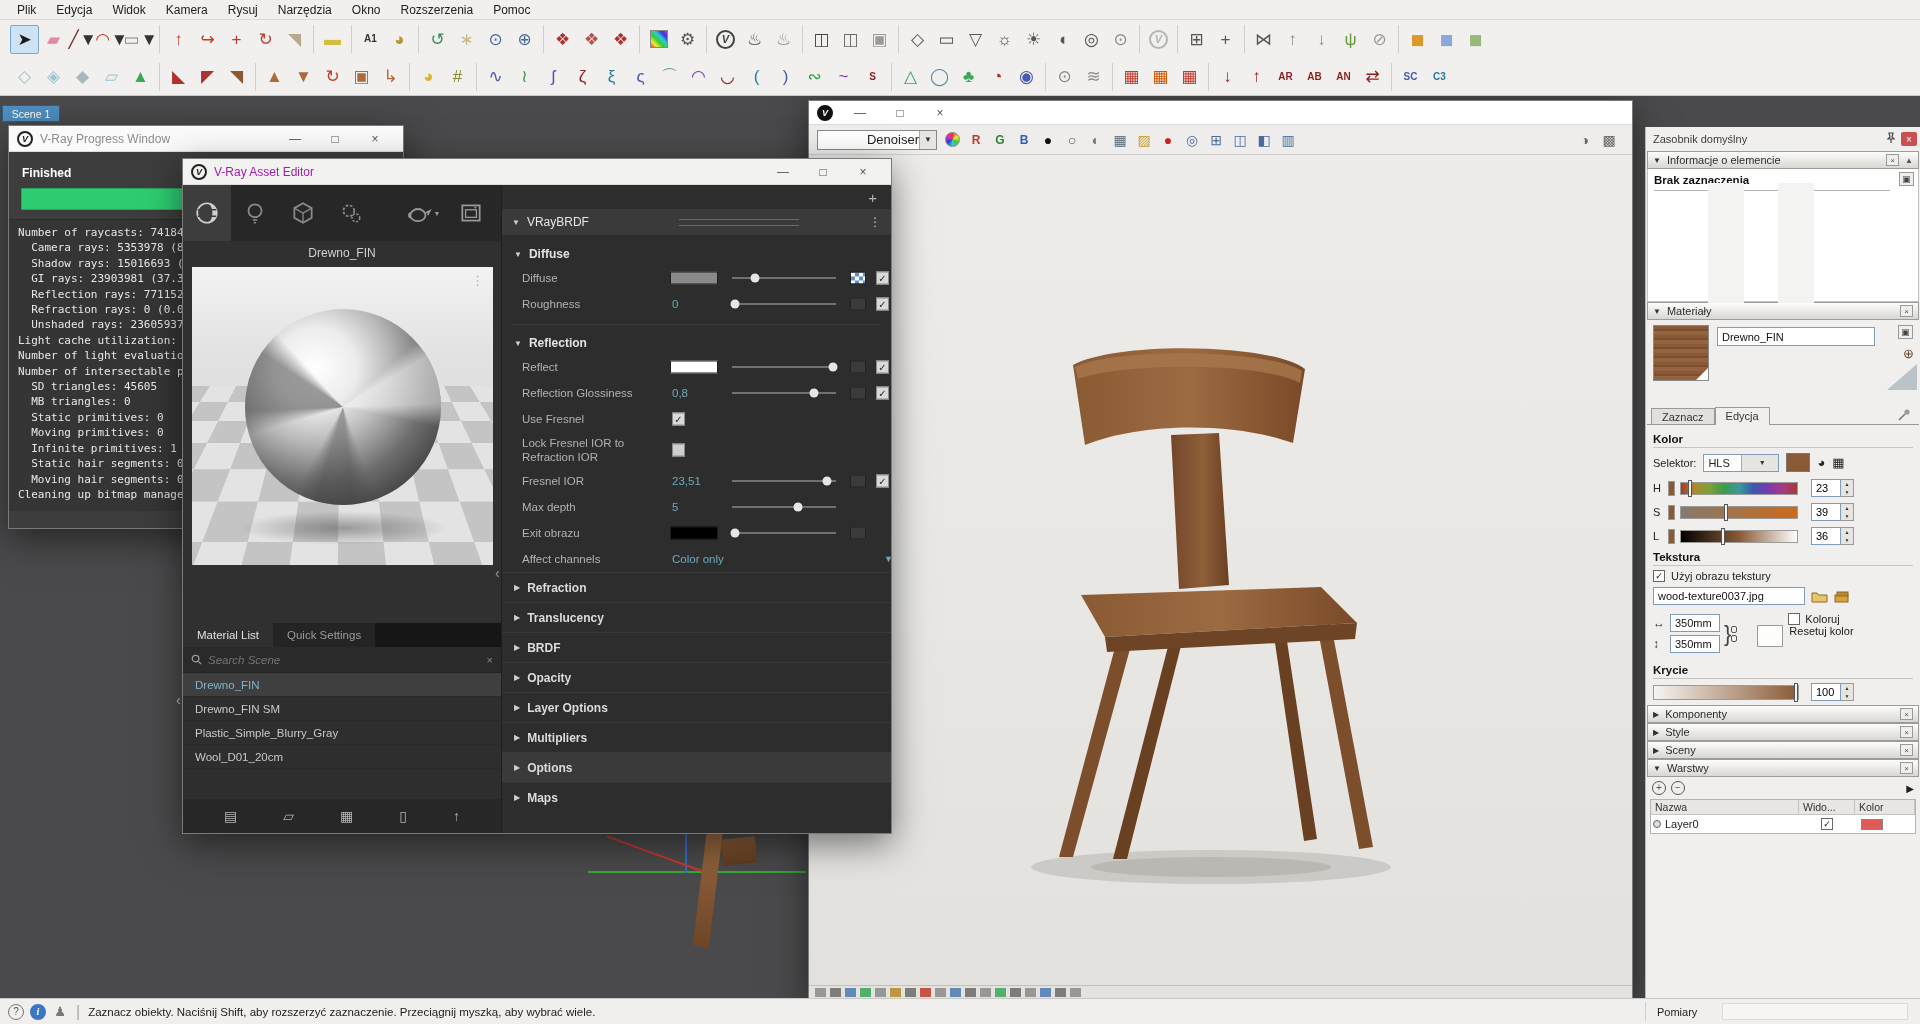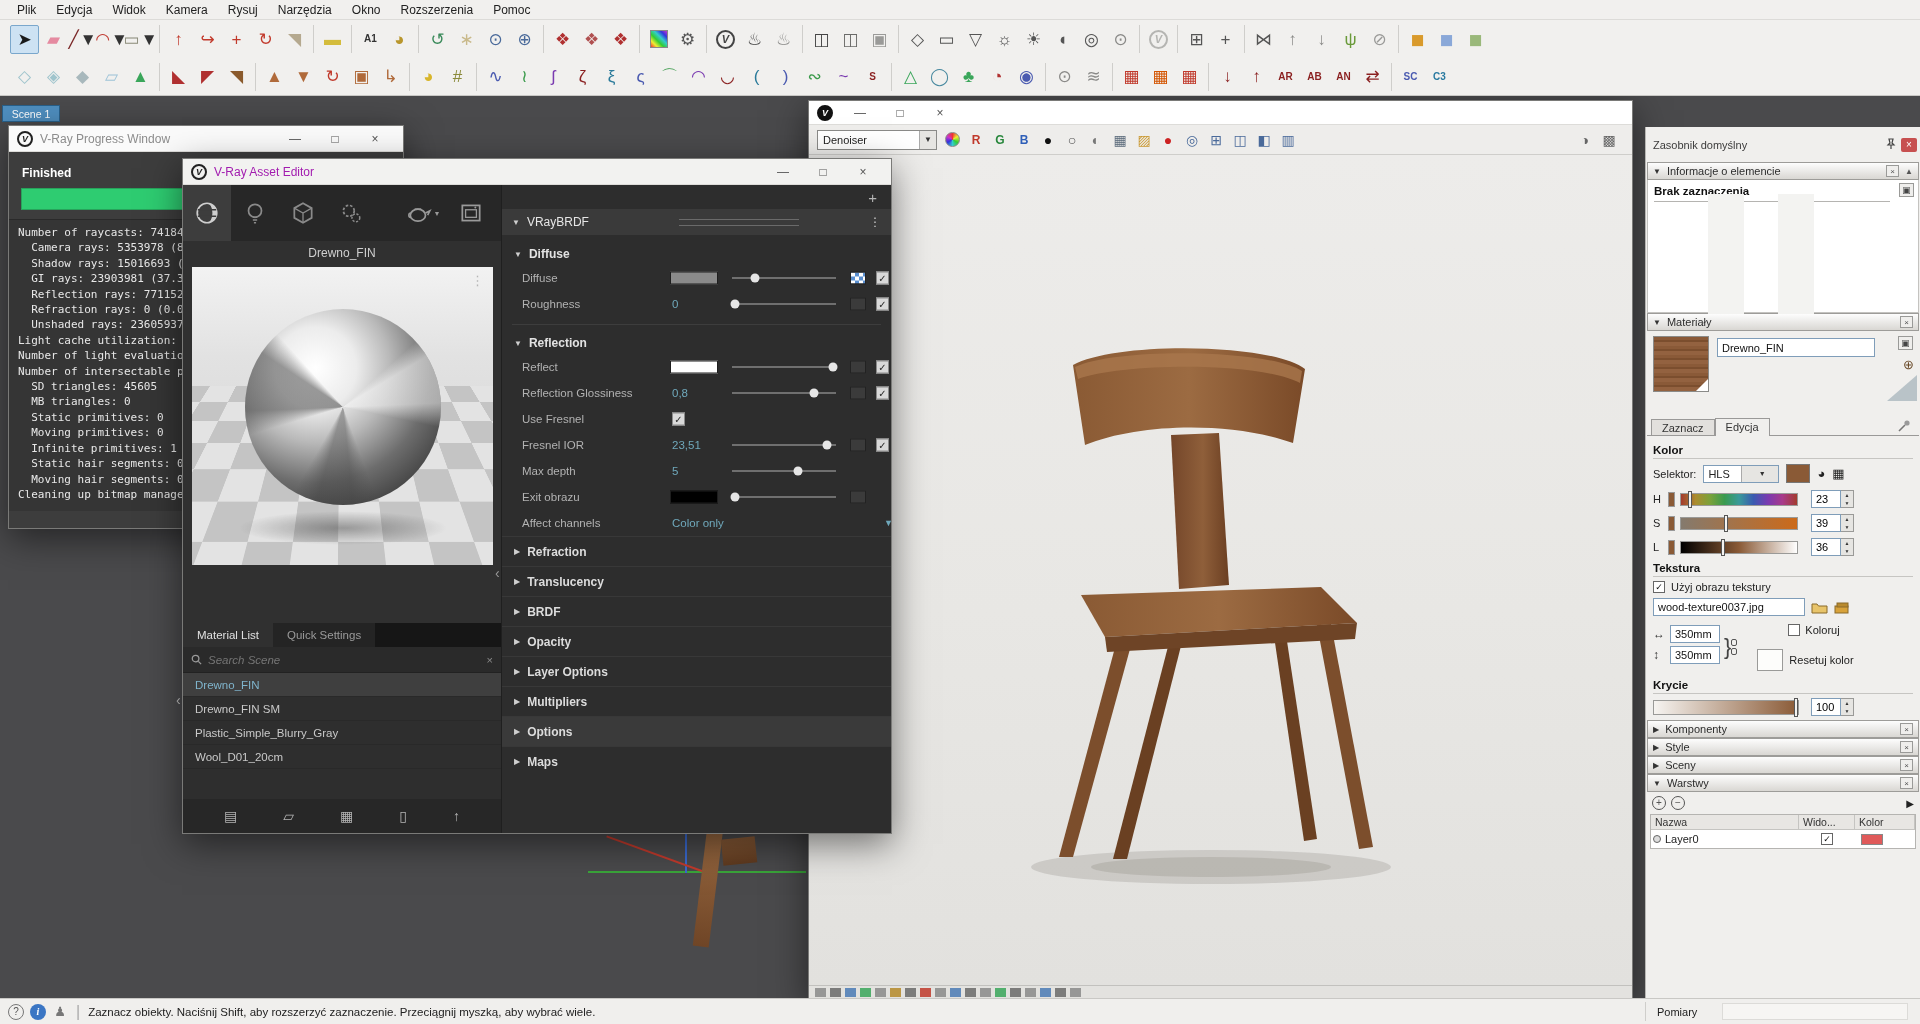--- a/index.html
+++ b/index.html
@@ -44,21 +44,21 @@
   #prog-status { color:#fff; font-size:12px; font-weight:bold; margin:14px 0 8px 13px; }
   #prog-bar { margin:0 12px; height:22px; background:#2ecc71; border:1px solid #27a35b; }
   #prog-log { margin-top:9px; height:292px; background:#353535; border-top:1px solid #2a2a2a; padding:5px 0 0 9px; overflow:hidden; }
   .logline { font-family:"DejaVu Sans Mono",monospace; font-size:11px; line-height:15.4px; color:#e8e8e8; white-space:pre; }
 
   
   #vfb { left:808px; top:100px; width:825px; height:898px; z-index:10; background:#e9e8e6; }
   #vfb .wtitle { height:24px; background:#ffffff; }
   #vfb-toolbar { height:30px; background:#eeedeb; border-bottom:1px solid #cfcecb; display:flex; align-items:center; padding:0 8px; gap:4px; }
   .combo { width:120px; height:20px; background:#fff; border:1px solid #8a8a88; display:flex; align-items:center; }
-  .combo span { flex:1; font-size:11px; color:#222; padding-left:5px; }
+  .combo span { flex:1; font-size:13px; color:#222; padding-left:5px;text-align:right; }
   .combo .cbtn { width:17px; height:18px; background:#e6e5e2; border-left:1px solid #aaa; font-size:8px; color:#333; display:flex; align-items:center; justify-content:center; }
   .vicon { width:22px; height:22px; display:flex; align-items:center; justify-content:center; border-radius:2px; flex:0 0 auto; }
   .vicon span { font-size:14px; line-height:1; }
   .vicon.chan span { font-size:12px; font-weight:bold; }
   .vicon.rainbow i { width:15px; height:15px; border-radius:50%; background:conic-gradient(#e33,#ee3,#3c3,#3cc,#33d,#c3c,#e33); border:1px solid #888; }
   #vfb-image { position:relative; height:830px; background:linear-gradient(180deg,#edecea 0%,#e8e7e4 55%,#e2e1de 100%); overflow:hidden; }
   #vfb-bottom { height:13px; background:#e3e2df; border-top:1px solid #c2c1be; display:flex; align-items:center; gap:4px; padding-left:6px; }
   .bic { width:11px; height:9px; flex:0 0 auto; opacity:.85; }
 
   
@@ -121,21 +121,21 @@
   .pcheck.un { background:#cfcfcf; color:transparent; }
   .pcheck.inrow { left:150px; }
   .pdd { position:absolute; left:362px; top:50%; transform:translateY(-50%); color:#6fa8bb; font-size:9px; }
   .pcollapsed { height:30px; display:flex; align-items:center; padding-left:12px; border-top:1px solid #383838; }
   .pcollapsed.hl { background:#3a3a3a; }
   .pcollapsed .arr { color:#cfcfcf; font-size:8px; margin-right:7px; }
   .pcollapsed .ttl { color:#dcdcdc; font-size:12px; font-weight:bold; }
 
   
   #tray { position:absolute; left:1645px; top:127px; width:275px; height:871px; background:#f0efed; border-left:1px solid #b8b7b4; z-index:15; font-size:11px; color:#222; }
-  #tray-titlebar { height:35px; display:flex; align-items:center; padding:0 3px 0 7px; gap:4px;border-radius:8px; }
+  #tray-titlebar { height:24px; display:flex; align-items:center; padding:0 3px 0 7px; gap:4px;border-radius:8px; }
   #tray-title { flex:1; color:#3c3c3c; }
   .pinicon svg { width:12px; height:12px; }
   #tray-close { width:16px; height:14px; background:#c75050; color:#fff; font-size:10px; display:flex; align-items:center; justify-content:center; border-radius:2px; }
   .trayhdr { height:18px; background:linear-gradient(#fdfdfd,#d9d7d3); border:1px solid #9d9c99; display:flex; align-items:center; padding:0 5px; gap:6px; margin:0 1px; }
   .trayhdr .arr { font-size:8px; color:#333; }
   .trayhdr .ttl { flex:1; color:#2c2c2c; }
   .xbtn { width:13px; height:12px; border:1px solid #9a9a98; background:#efeeec; color:#555; font-size:8px; display:flex; align-items:center; justify-content:center; }
   #entity-content { height:133px; background:#fff; border:1px solid #c4c3c0; border-top:none; margin:0 1px; position:relative; padding:5px 6px; }
   #no-selection { font-weight:bold; font-size:11.5px; color:#111; border-bottom:1px solid #b5b4b1; padding-bottom:4px; margin-right:22px; }
   .ghost { position:absolute; background:#f3f3f1; }
@@ -845,20 +845,24 @@
               <div class="ptrack">
                 <div class="phandle" style="left: 79%;"></div>
               </div>
               <div class="ptex"></div>
               <div class="pcheck">✓</div>
             </div>
             <div class="prow">
               <div class="plabel">Use Fresnel</div>
               <div class="pcheck inrow">✓</div>
             </div>
+            <div class="prow two">
+              <div class="plabel">Lock Fresnel IOR to Refraction IOR</div>
+              <div class="pcheck inrow un"></div>
+            </div>
             <div class="prow">
               <div class="plabel">Fresnel IOR</div>
               <span class="pval">23,51</span>
               <div class="ptrack">
                 <div class="phandle" style="left: 91%;"></div>
               </div>
               <div class="ptex"></div>
               <div class="pcheck">✓</div>
             </div>
             <div class="prow">
@@ -1056,21 +1060,21 @@
           <span id="chain">
               <i></i>
               <i></i>
             </span>
         </div>
         <div style="margin-left:6px;">
           <div id="colorize-lab" style="margin-top:2px;">
             <span class="cbx"></span>
             <span>Koloruj</span>
           </div>
-          <div style="display:flex;align-items:center;gap:6px;margin-top:13px;">
+          <div style="display:flex;gap:6px;margin-top:0;">
             <span id="reset-sw"></span>
             <span>Resetuj kolor</span>
           </div>
         </div>
       </div>
       <div class="grplabel" style="margin-top:8px;">Krycie</div>
       <div id="opacity-row">
         <span id="opacity-bar">
             <span class="notch"></span>
           </span>

